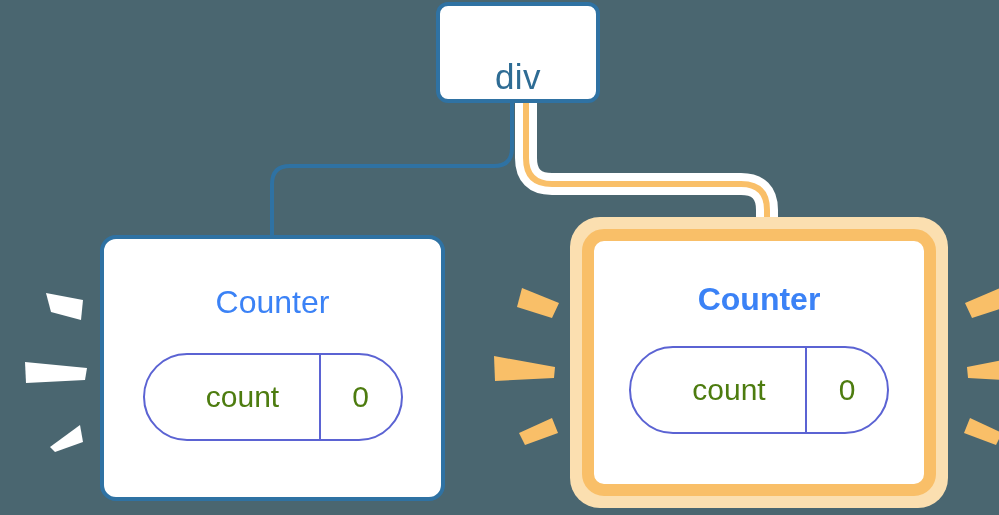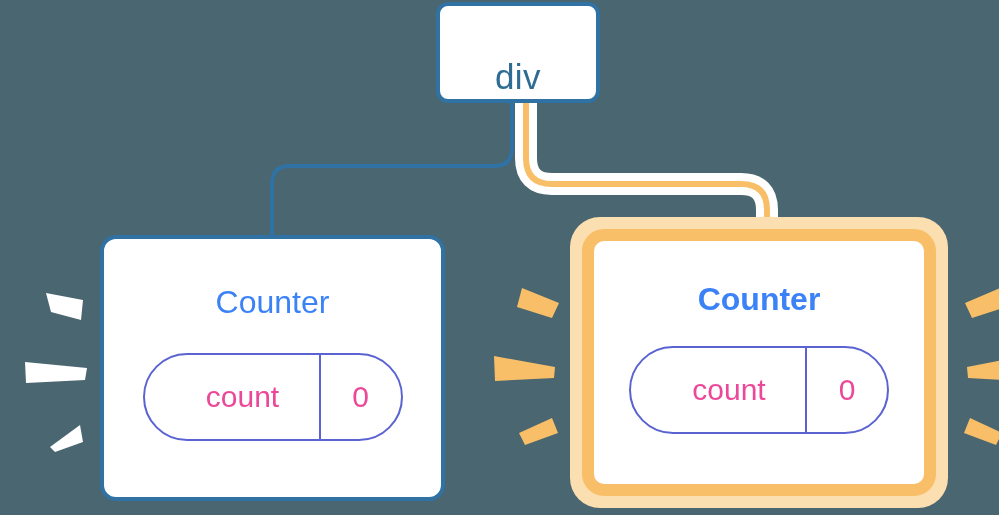--- a/index.html
+++ b/index.html
@@ -101,21 +101,21 @@
     align-items: stretch;
     box-sizing: border-box;
   }
   .node-counter-hl .pill {
     margin-top: 31px;
   }
   .pill-key, .pill-val {
     display: flex;
     align-items: center;
     justify-content: center;
-    color: #ec4899;
+    color: #4d7c0f;
     font-size: 30px;
     line-height: 1;
     box-sizing: border-box;
   }
   .pill-key {
     flex: 0 0 174px;
     padding-left: 22px;
   }
   .pill-val {
     flex: 1 1 auto;

